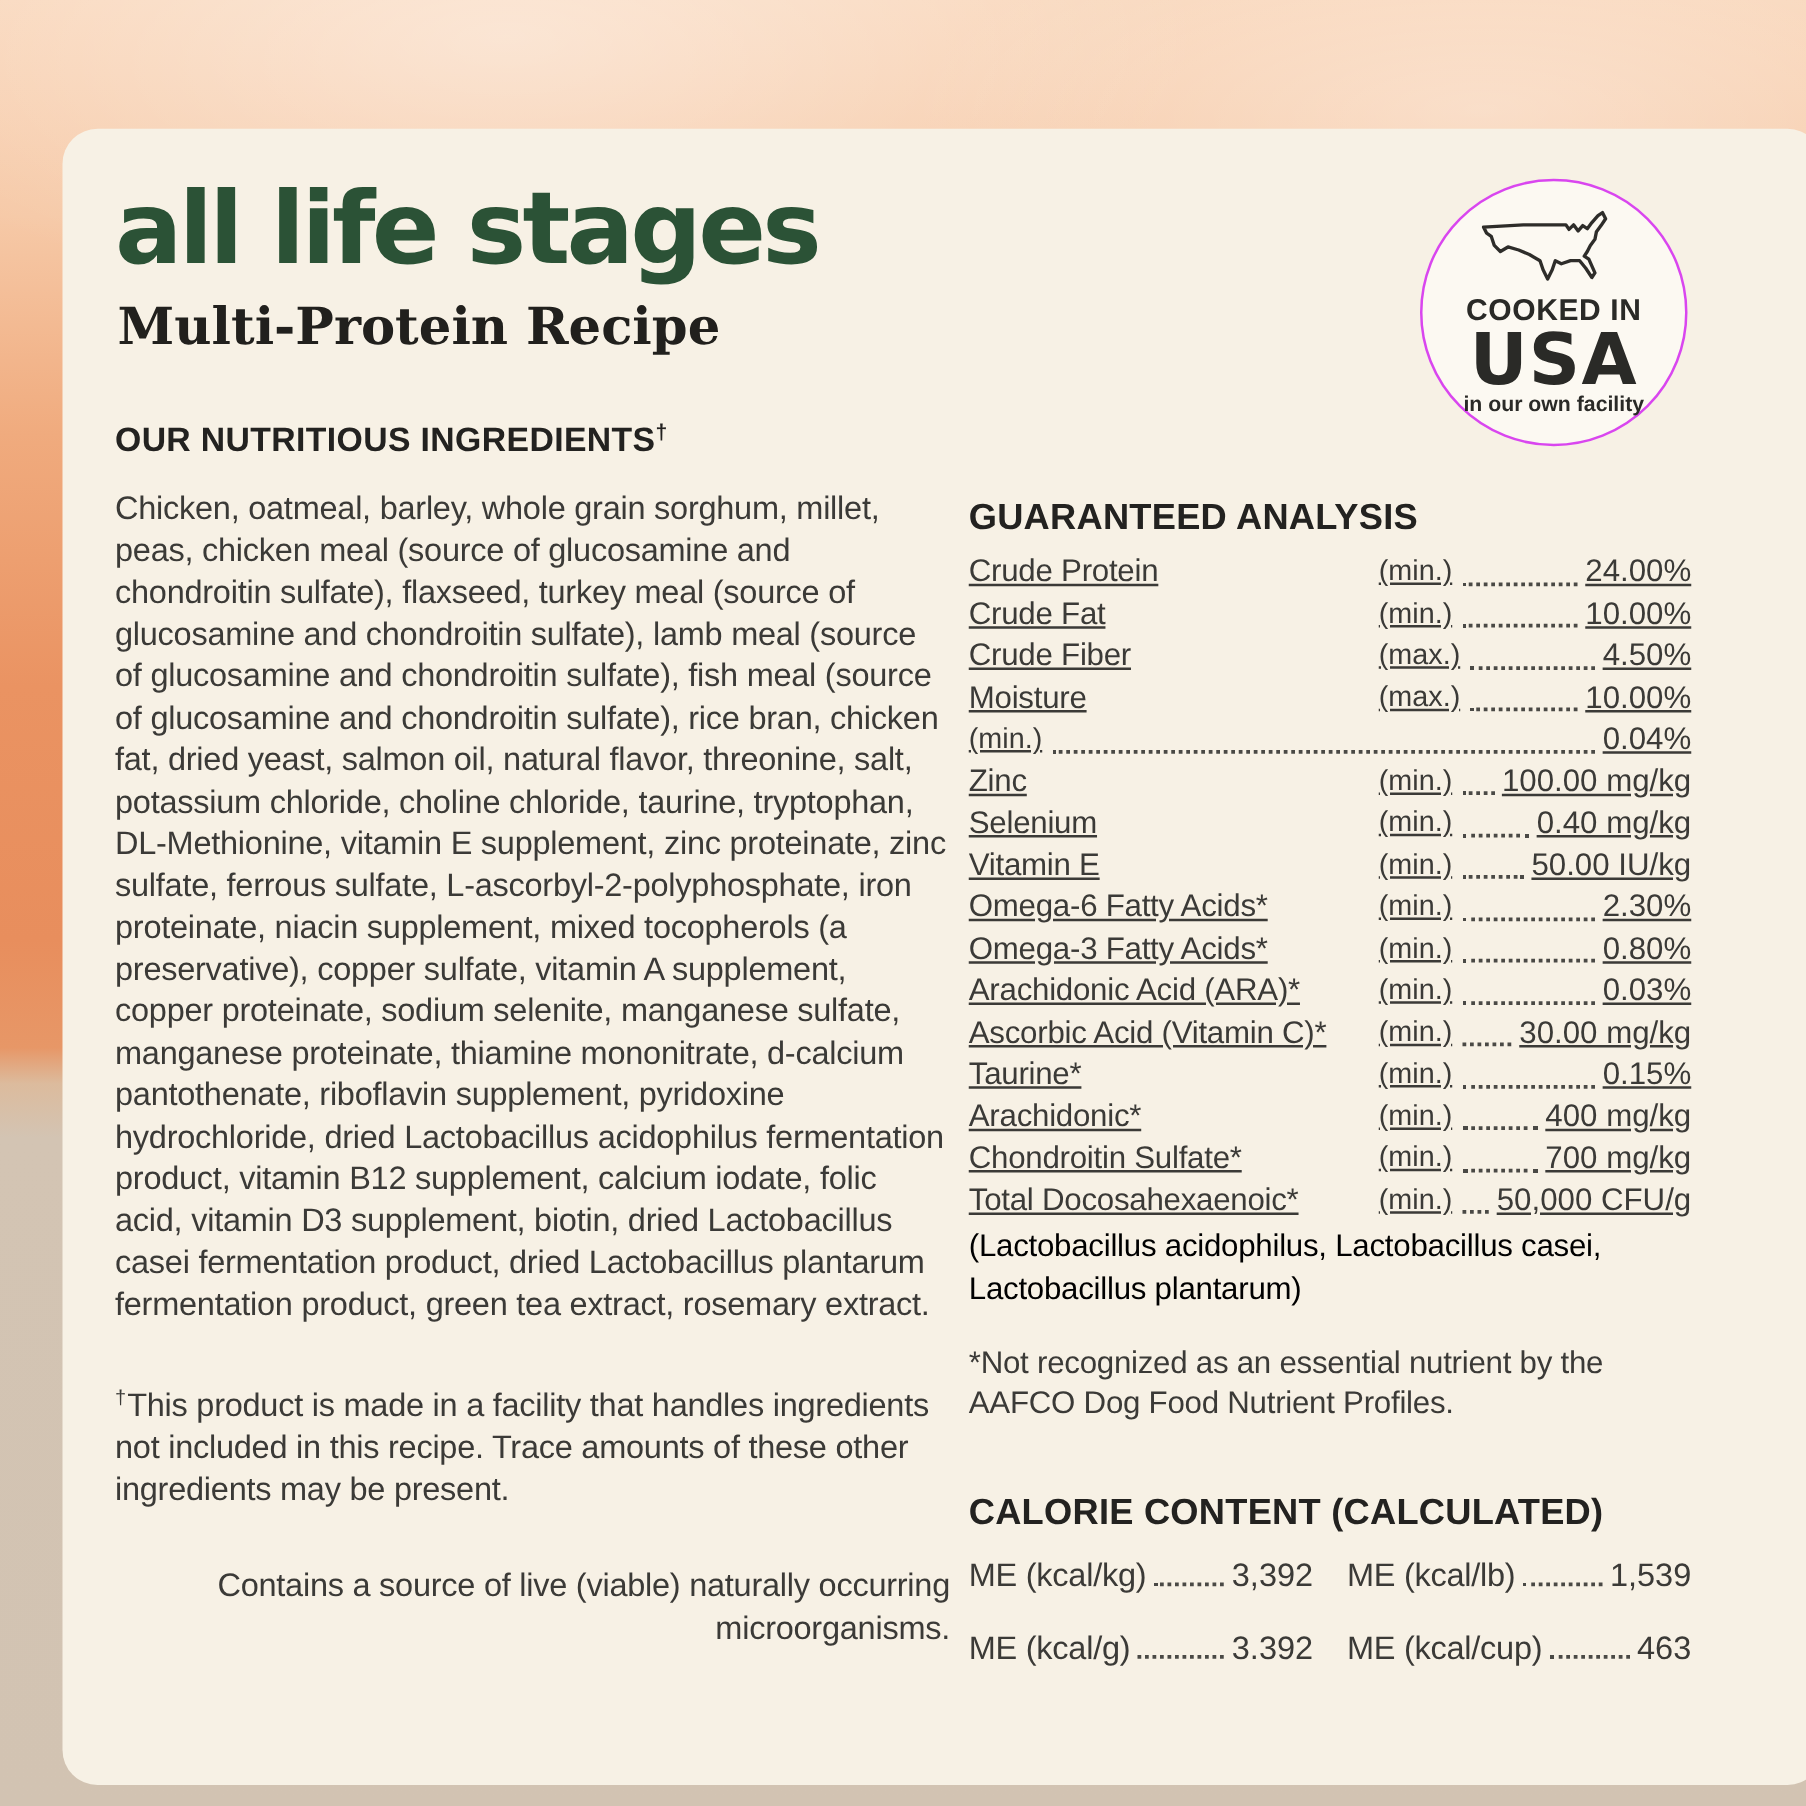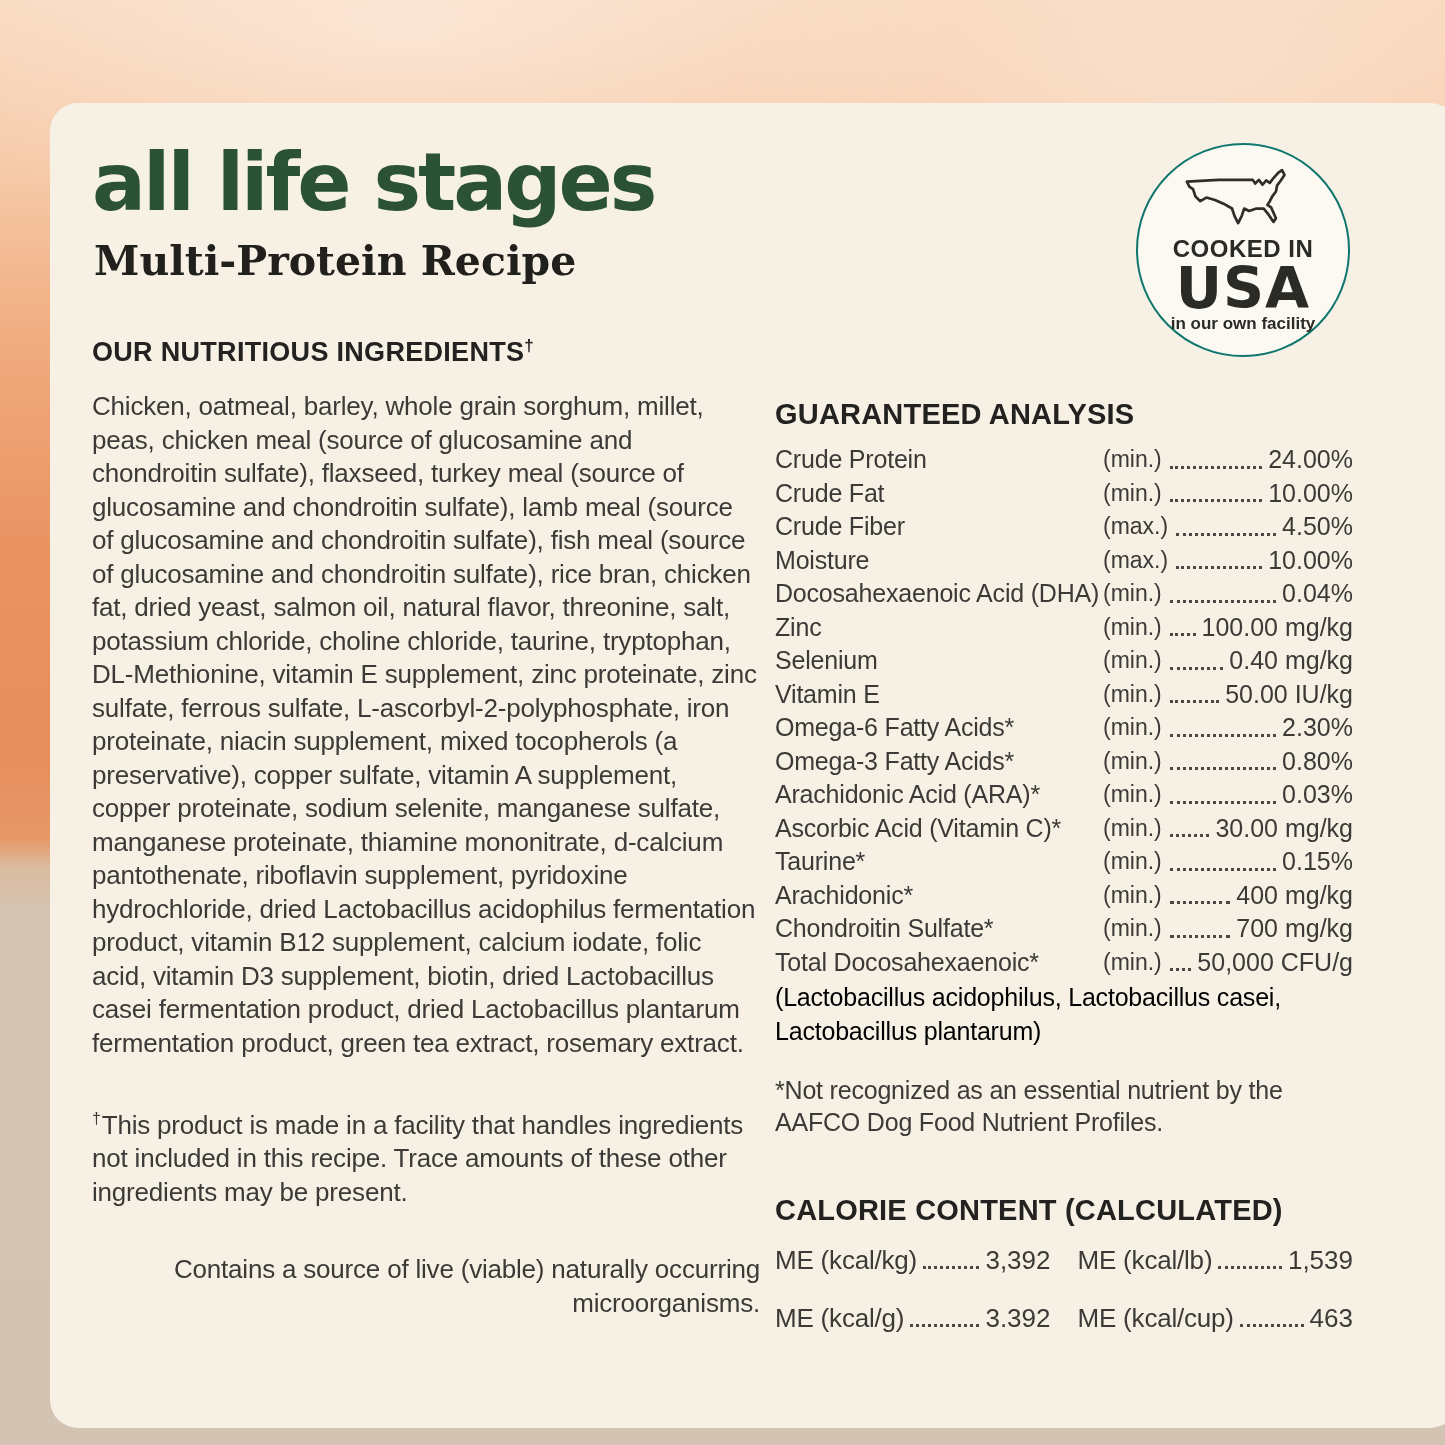--- a/index.html
+++ b/index.html
@@ -37,35 +37,35 @@
   .body-text{
     font-size:26px;line-height:33.5px;color:#3b3a37;margin:22px 0 0 0;
     letter-spacing:-.2px;
   }
   .footnote{margin:42px 0 0 0;}
   .footnote sup{font-size:16px;margin-right:1px;}
   .note2{margin:44px 0 0 0;text-align:right;}
   
   .badge{
     position:absolute;left:1086px;top:40px;width:214px;height:214px;
-    background:#fcf9f2;border:2px solid #0f766e;border-radius:50%;
+    background:#fcf9f2;border:2px solid #d946ef;border-radius:50%;
     display:flex;flex-direction:column;align-items:center;justify-content:flex-start;
     box-sizing:border-box;padding-top:22px;
   }
   .badge svg{display:block;}
   .badge-l1{font-size:24px;font-weight:700;color:#2a2a27;letter-spacing:.5px;margin-top:4px;line-height:1;}
   .badge-usa{font-size:57px;font-weight:800;color:#2a2a27;letter-spacing:1px;line-height:.95;font-family:"DejaVu Sans",sans-serif;}
   .badge-l3{font-size:17px;font-weight:700;color:#2a2a27;line-height:1.1;text-align:center;}
   
   .right-col{position:absolute;left:725px;top:295px;width:578px;}
   .ga-heading, .cal-heading{
     font-size:29px;font-weight:700;color:#232220;letter-spacing:.2px;margin:0;
   }
   .ga-rows{margin-top:12px;}
-  .ga-row{display:flex;align-items:center;height:33.5px;font-size:25px;color:#3b3a37;}
+  .ga-row{display:flex;align-items:flex-start;height:33.5px;font-size:25px;color:#3b3a37;text-decoration:underline;}
   .ga-label{flex:0 0 auto;min-width:328px;white-space:nowrap;letter-spacing:-.2px;}
   .ga-qual{flex:0 0 auto;font-size:23px;margin-right:6px;}
   .ga-leader{flex:1 1 auto;border-bottom:3px dotted #4a4945;align-self:flex-end;margin:0 6px 8px 2px;min-width:18px;}
   .ga-value{flex:0 0 auto;white-space:nowrap;text-align:right;}
   .ga-detail{font-size:25px;line-height:33.5px;color:#000000;margin-top:2px;letter-spacing:-.2px;}
   .ga-note{font-size:25px;line-height:32px;color:#3b3a37;margin-top:26px;letter-spacing:-.2px;}
   .cal-heading{margin-top:56px;}
   .cal-grid{display:grid;grid-template-columns:1fr 1fr;column-gap:46px;row-gap:10px;margin-top:18px;gap:27px;}
   .cal-entry{display:flex;align-items:baseline;font-size:26px;color:#3b3a37;}
   .cal-label{flex:0 0 auto;white-space:nowrap;letter-spacing:-.2px;}
@@ -121,21 +121,20 @@
           <span class="ga-leader"></span>
           <span class="ga-value">4.50%</span>
         </div>
       <div class="ga-row">
           <span class="ga-label">Moisture</span>
           <span class="ga-qual">(max.)</span>
           <span class="ga-leader"></span>
           <span class="ga-value">10.00%</span>
         </div>
       <div class="ga-row">
-          <span class="ga-label">Docosahexaenoic Acid (DHA)</span>
           <span class="ga-qual">(min.)</span>
           <span class="ga-leader"></span>
           <span class="ga-value">0.04%</span>
         </div>
       <div class="ga-row">
           <span class="ga-label">Zinc</span>
           <span class="ga-qual">(min.)</span>
           <span class="ga-leader"></span>
           <span class="ga-value">100.00 mg/kg</span>
         </div>

